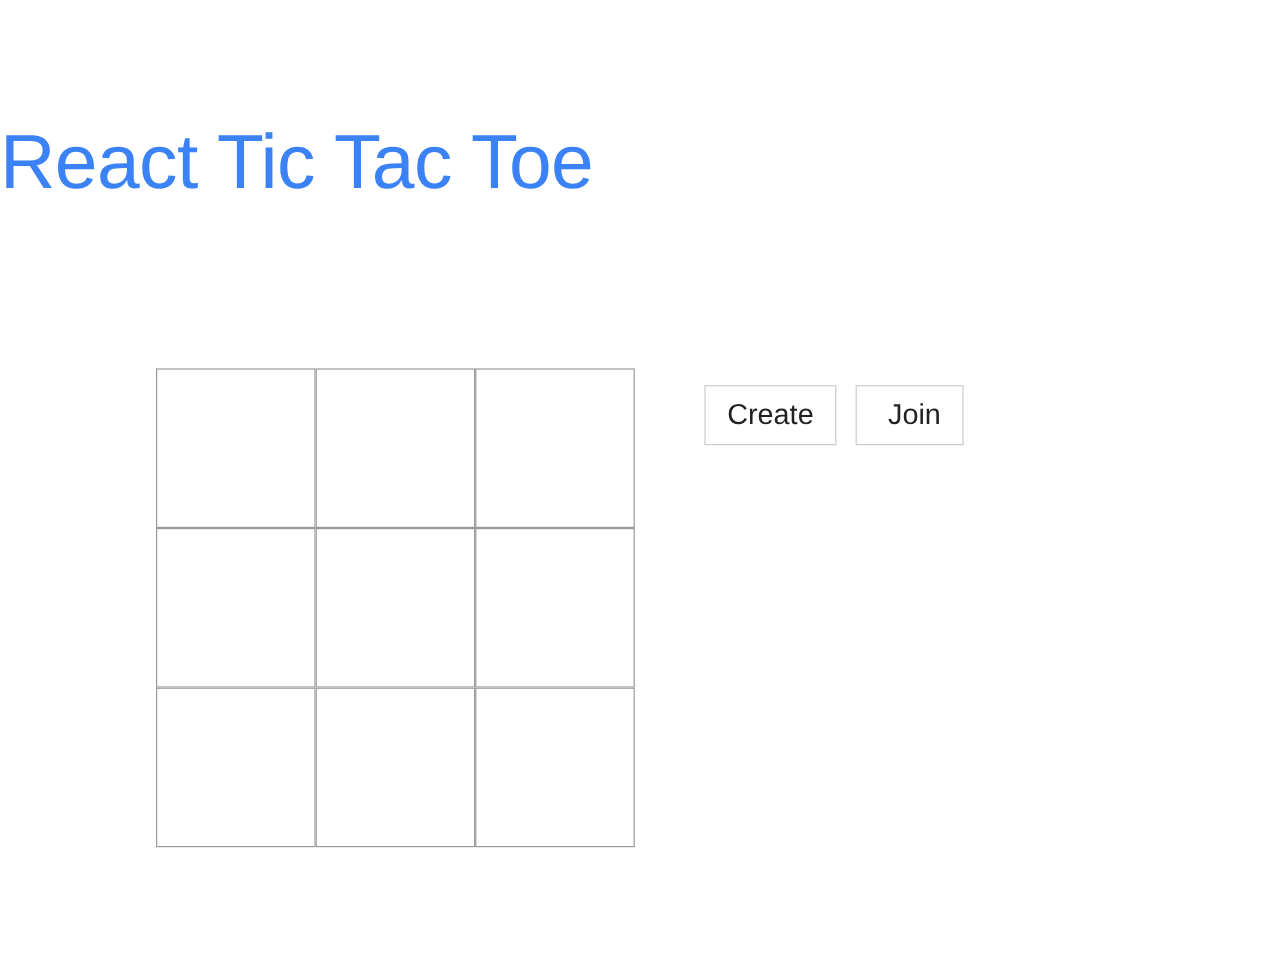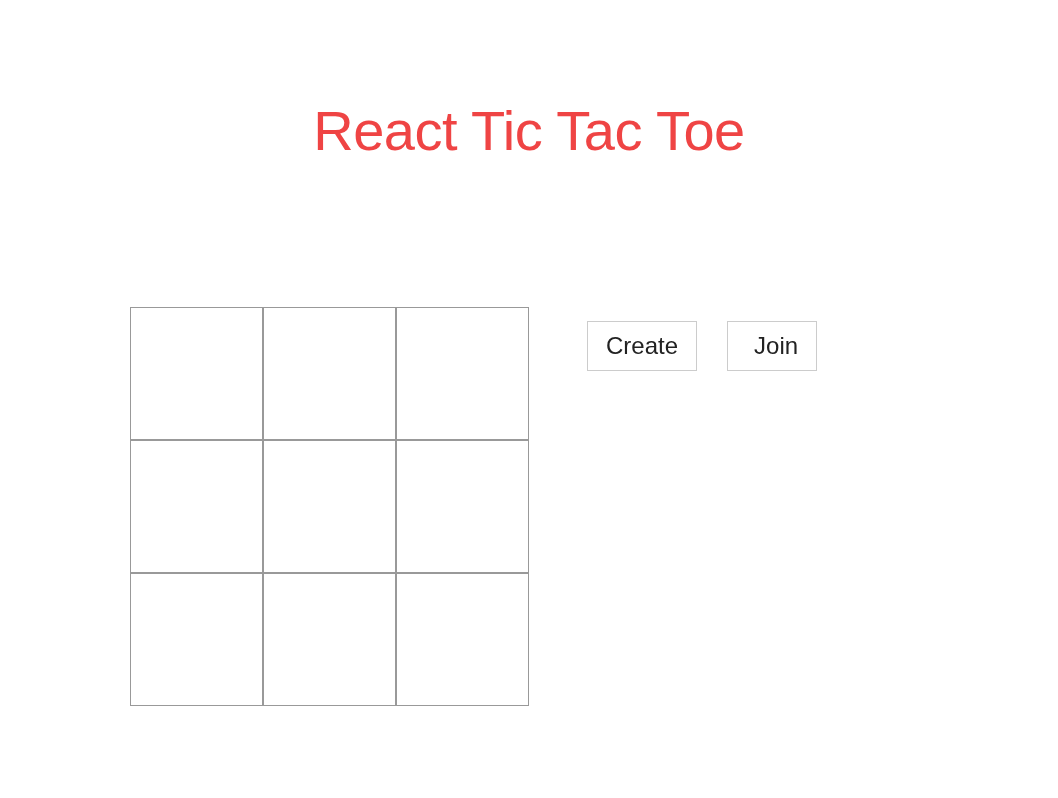--- a/index.html
+++ b/index.html
@@ -14,24 +14,23 @@
       width: 1058px;
       height: 798px;
       position: relative;
     }
 
     .title {
       position: absolute;
       top: 98px;
       left: 0;
       width: 100%;
-      text-align: center;
-      font-size: 56px;
+      font-size: 64px;
       font-weight: 400;
-      color: #ef4444;
+      color: #3b82f6;
       letter-spacing: -0.5px;
     }
 
     .game-area {
       position: absolute;
       top: 307px;
       left: 130px;
       display: flex;
       align-items: flex-start;
     }
@@ -49,21 +48,21 @@
       display: flex;
       align-items: center;
       justify-content: center;
       font-size: 48px;
     }
 
     .controls {
       margin-left: 58px;
       margin-top: 14px;
       display: flex;
-      gap: 30px;
+      gap: 16px;
     }
 
     .btn {
       background: #ffffff;
       border: 1px solid #cccccc;
       padding: 12px 18px;
       font-size: 24px;
       font-family: inherit;
       color: #222222;
       cursor: pointer;

